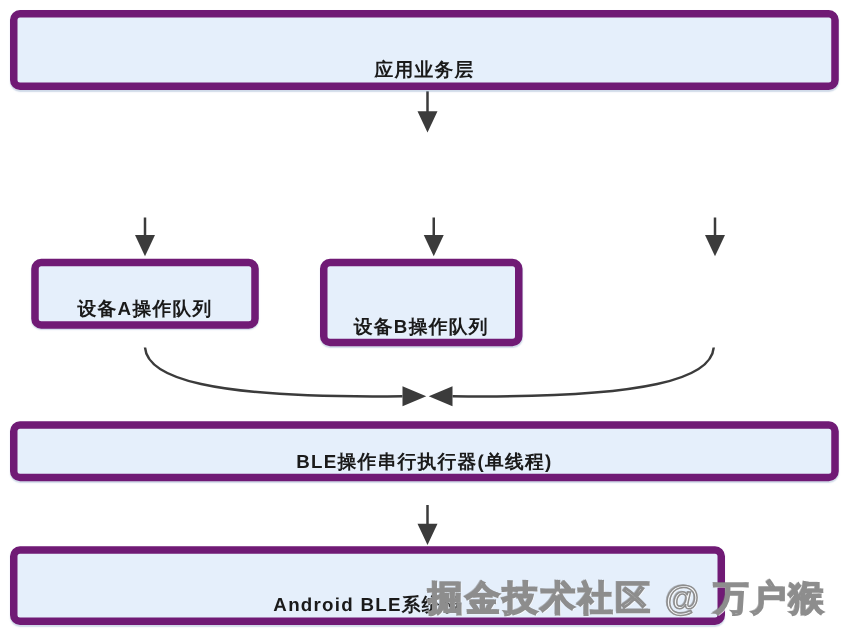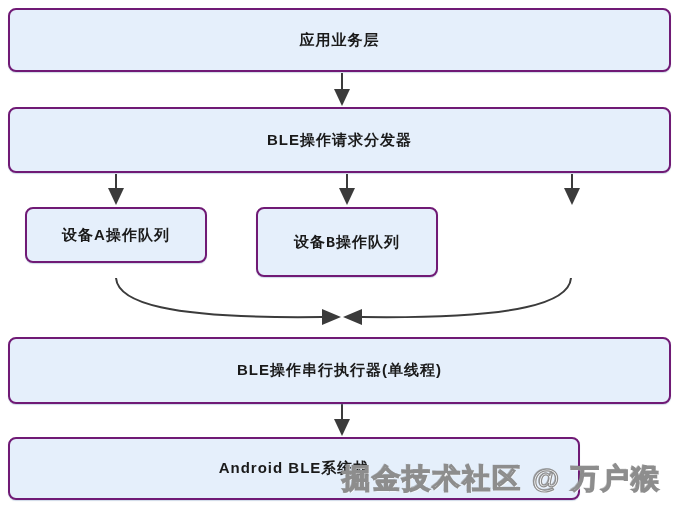--- a/index.html
+++ b/index.html
@@ -19,40 +19,40 @@
     position: absolute;
     left: 0;
     top: 0;
     width: 681px;
     height: 505px;
   }
   .node {
     position: absolute;
     box-sizing: border-box;
     background: #e5effb;
-    border: 2px solid #701a75;
+    border: 6px solid #701a75;
     border-radius: 8px;
     display: flex;
-    align-items: center;
+    align-items: flex-end;
     justify-content: center;
     box-shadow: 0 1px 1px rgba(120,150,190,0.35);
   }
   .node .label {
     font-weight: 700;
     font-size: 15px;
     color: #1a1a1a;
     letter-spacing: 1px;
     white-space: nowrap;
   }
   #node-app        { left: 8px;   top: 8px;   width: 663px; height: 64px; }
   #node-dispatcher { left: 8px;   top: 107px; width: 663px; height: 66px; }
   #node-queue-a    { left: 25px;  top: 207px; width: 182px; height: 56px; }
-  #node-queue-b    { left: 256px; top: 207px; width: 182px; height: 70px; font-family: Liberation Mono, monospace; }
+  #node-queue-b    { left: 256px; top: 207px; width: 162px; height: 70px; }
   #node-queue-c    { left: 482px; top: 207px; width: 178px; height: 70px; }
-  #node-executor   { left: 8px;   top: 337px; width: 663px; height: 67px; }
+  #node-executor   { left: 8px;   top: 337px; width: 663px; height: 48px; }
   #node-stack      { left: 8px;   top: 437px; width: 572px; height: 63px; }
   .watermark {
     position: absolute;
     right: 20px;
     top: 460px;
     font-size: 28px;
     font-weight: 700;
     letter-spacing: 2px;
     white-space: nowrap;
     color: rgba(255,255,255,0.6);
@@ -100,23 +100,20 @@
     <g>
       <line x1="342" y1="404" x2="342" y2="420" stroke="#3b3b3b" stroke-width="2"></line>
       <polygon points="334,419 350,419 342,436" fill="#3b3b3b"></polygon>
     </g>
   </svg>
 
   <div class="node" id="node-app">
     <span class="label">应用业务层</span>
   </div>
 
-  <div class="node" id="node-dispatcher">
-    <span class="label">BLE操作请求分发器</span>
-  </div>
 
   <div class="node" id="node-queue-a">
     <span class="label">设备A操作队列</span>
   </div>
 
   <div class="node" id="node-queue-b">
     <span class="label">设备B操作队列</span>
   </div>
 
 

